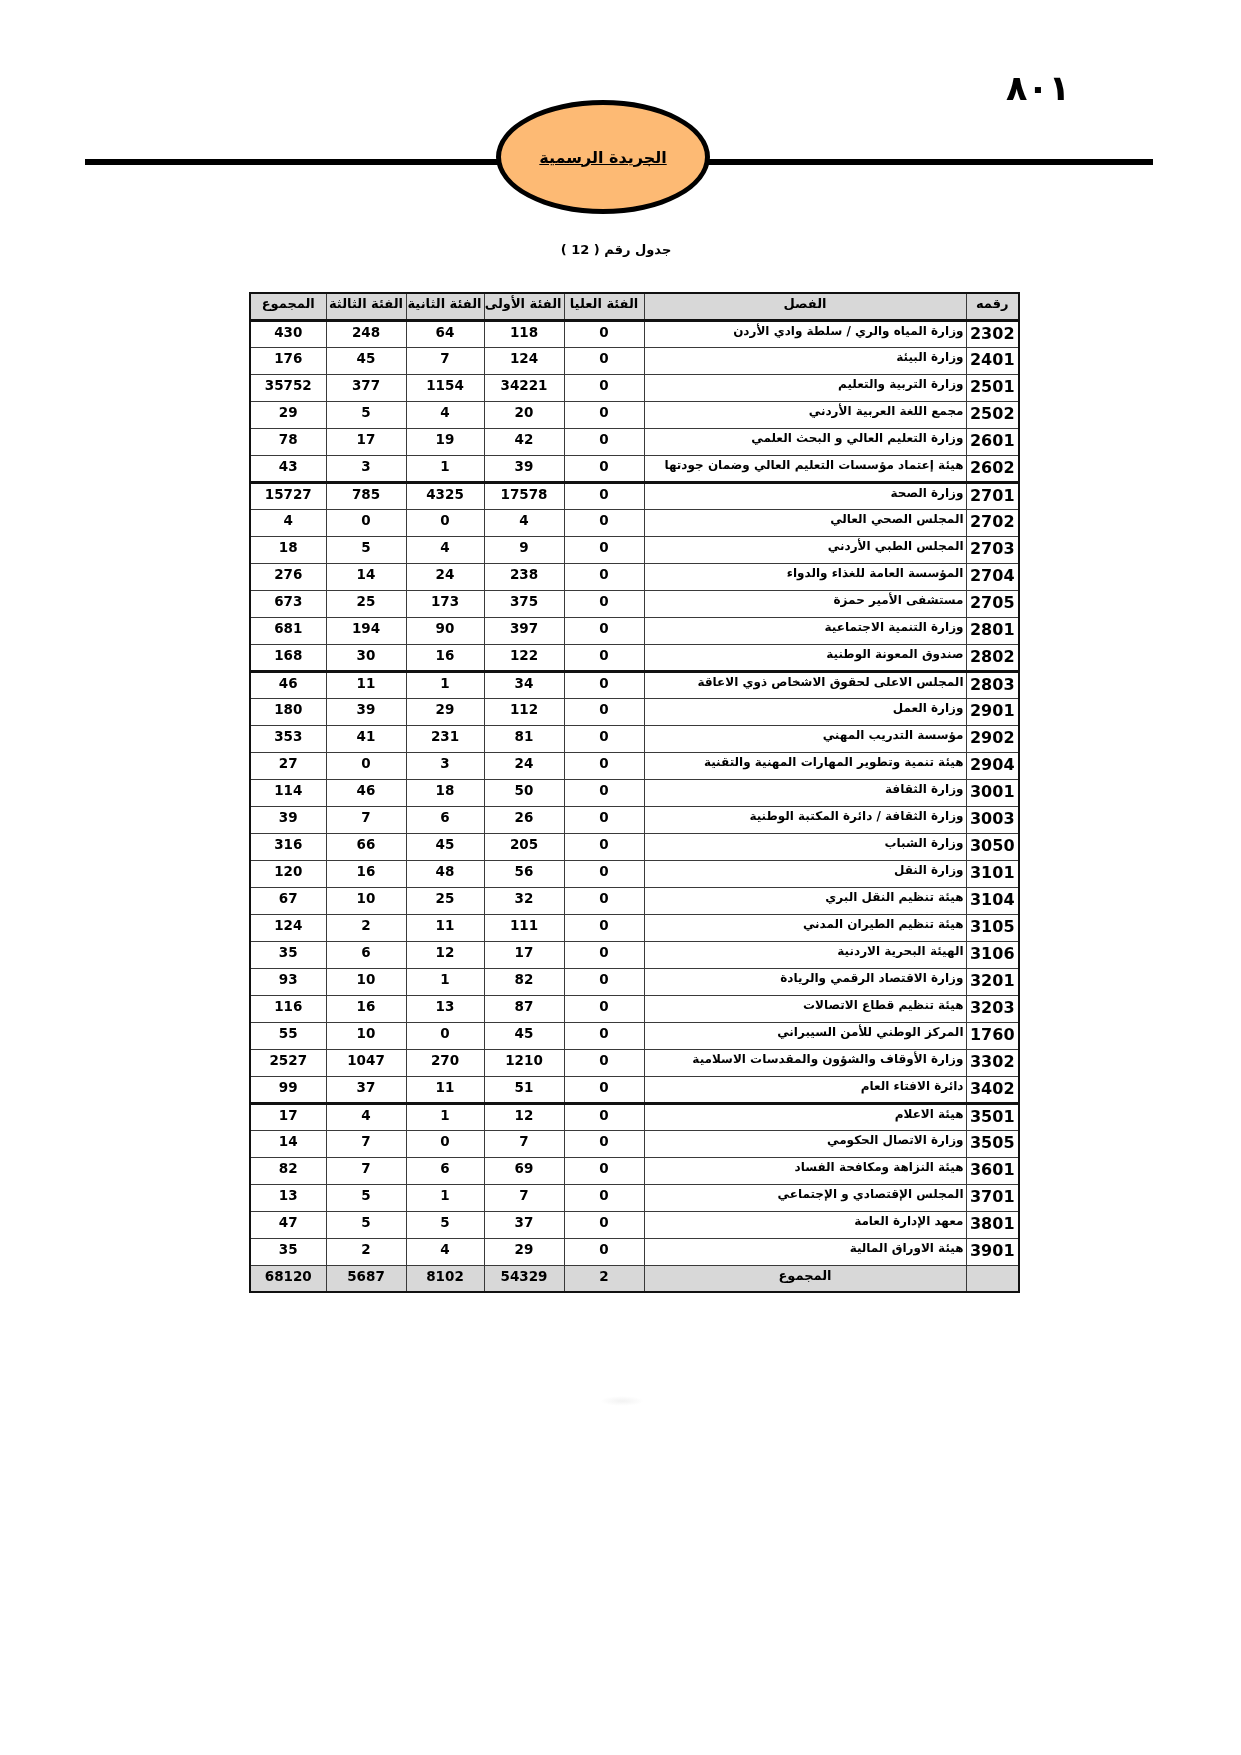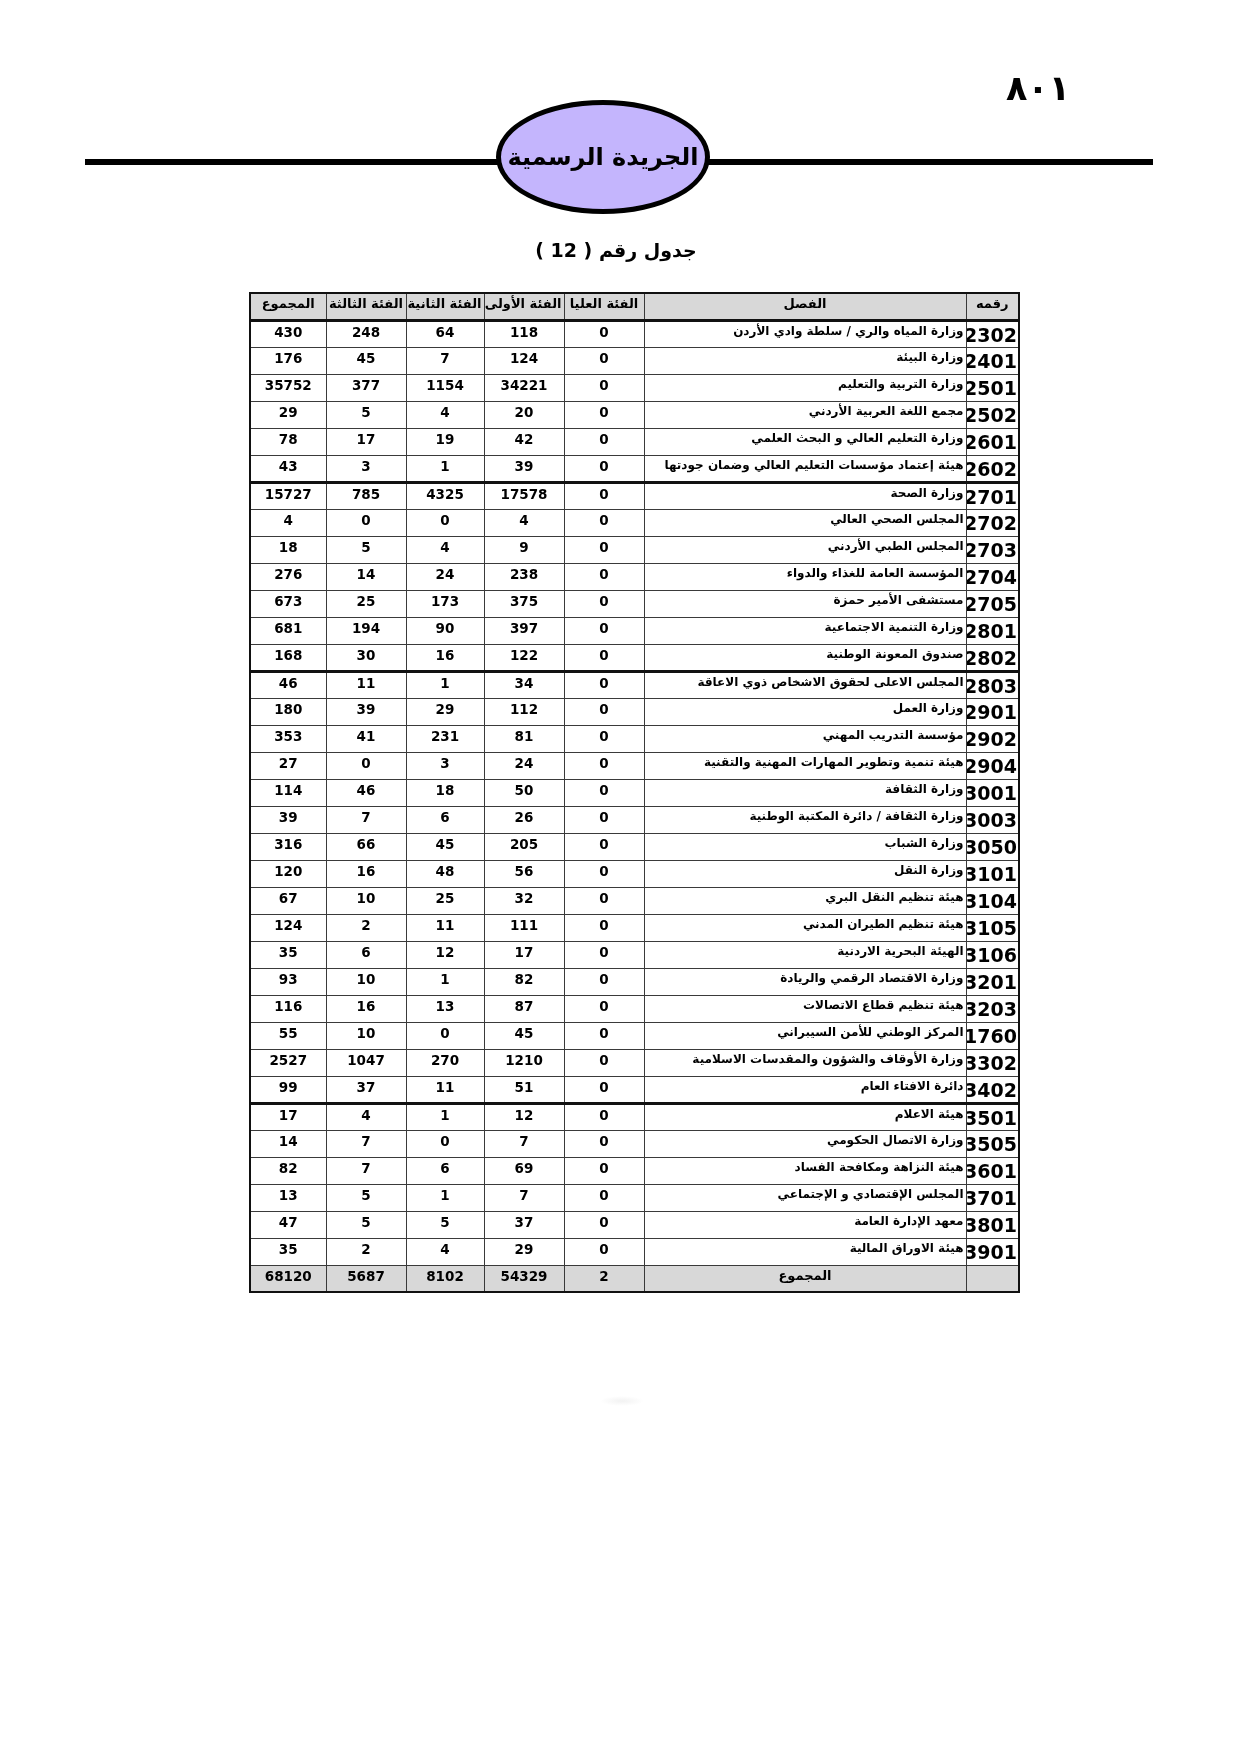--- a/index.html
+++ b/index.html
@@ -17,47 +17,47 @@
   }
   .page-number{
     position:absolute;left:978px;top:68px;width:120px;
     font-size:35px;font-weight:bold;letter-spacing:12px;text-align:center;
   }
   .rule{
     position:absolute;left:85px;top:159px;width:1068px;height:6px;background:#000;
   }
   .seal{
     position:absolute;left:496px;top:100px;width:214px;height:114px;
-    border:5px solid #000;border-radius:50%;background:#c4b5fd;
+    border:5px solid #000;border-radius:50%;background:#fdba74;
     display:flex;align-items:center;justify-content:center;
-    font-size:24px;font-weight:bold;direction:rtl;
+    font-size:16px;font-weight:bold;direction:rtl;text-decoration:underline;
   }
   .title-block{
     position:absolute;left:0;top:238px;width:1232px;text-align:center;direction:rtl;
   }
-  .doc-title{font-size:19px;font-weight:bold;line-height:24px;}
+  .doc-title{font-size:13px;font-weight:bold;line-height:24px;}
   .doc-subtitle{font-size:19px;font-weight:bold;line-height:25px;margin-top:1px;}
   table.jobs{
     position:absolute;left:249px;top:292px;width:770px;
     border-collapse:collapse;table-layout:fixed;direction:rtl;
     border:2px solid var(--border-strong);
   }
   table.jobs th, table.jobs td{
     border:1px solid var(--border);
     font-weight:bold;vertical-align:top;overflow:hidden;white-space:nowrap;
     padding:2px 2px 0 2px;
   }
   table.jobs thead th{
     background:var(--header-bg);
     font-size:13px;height:27px;text-align:center;
     border-bottom:3px solid var(--border-strong);
   }
   table.jobs td{height:27px;}
   td.cell-num{text-align:center;font-size:13.5px;}
-  td.cell-code{text-align:center;font-size:19px;}
+  td.cell-code{text-align:center;font-size:16px;}
   td.cell-dept{font-size:12px;padding-right:5px;}
   tr.thick-top td{border-top:3px solid var(--border-strong);}
   tfoot td{
     background:var(--total-bg);
     border-top:3px solid var(--border-strong);
     height:31px;font-size:13.5px;
   }
   tfoot td.total-label{text-align:center;font-size:13px;}
   .artifact{
     position:absolute;left:600px;top:1396px;width:44px;height:10px;

